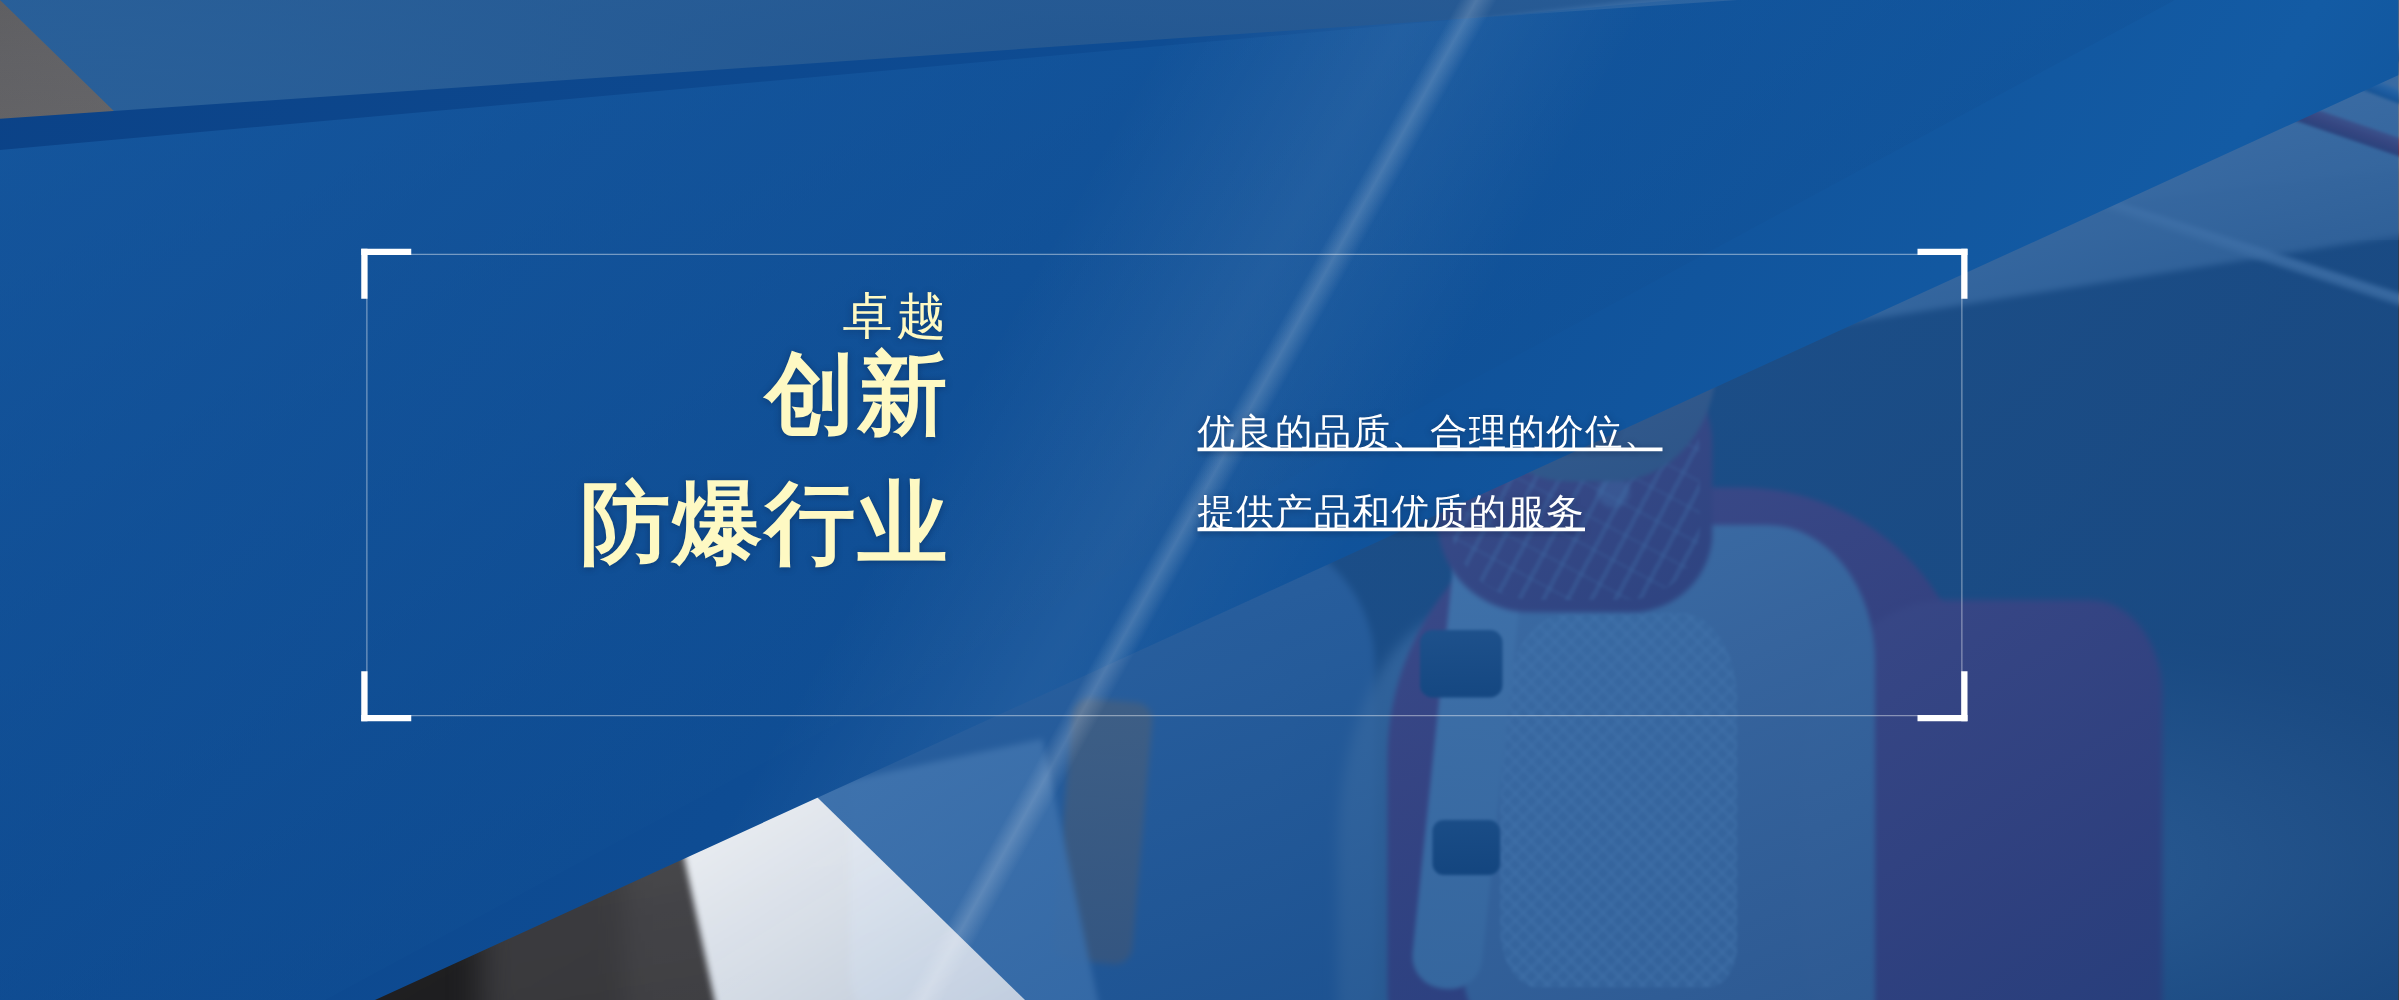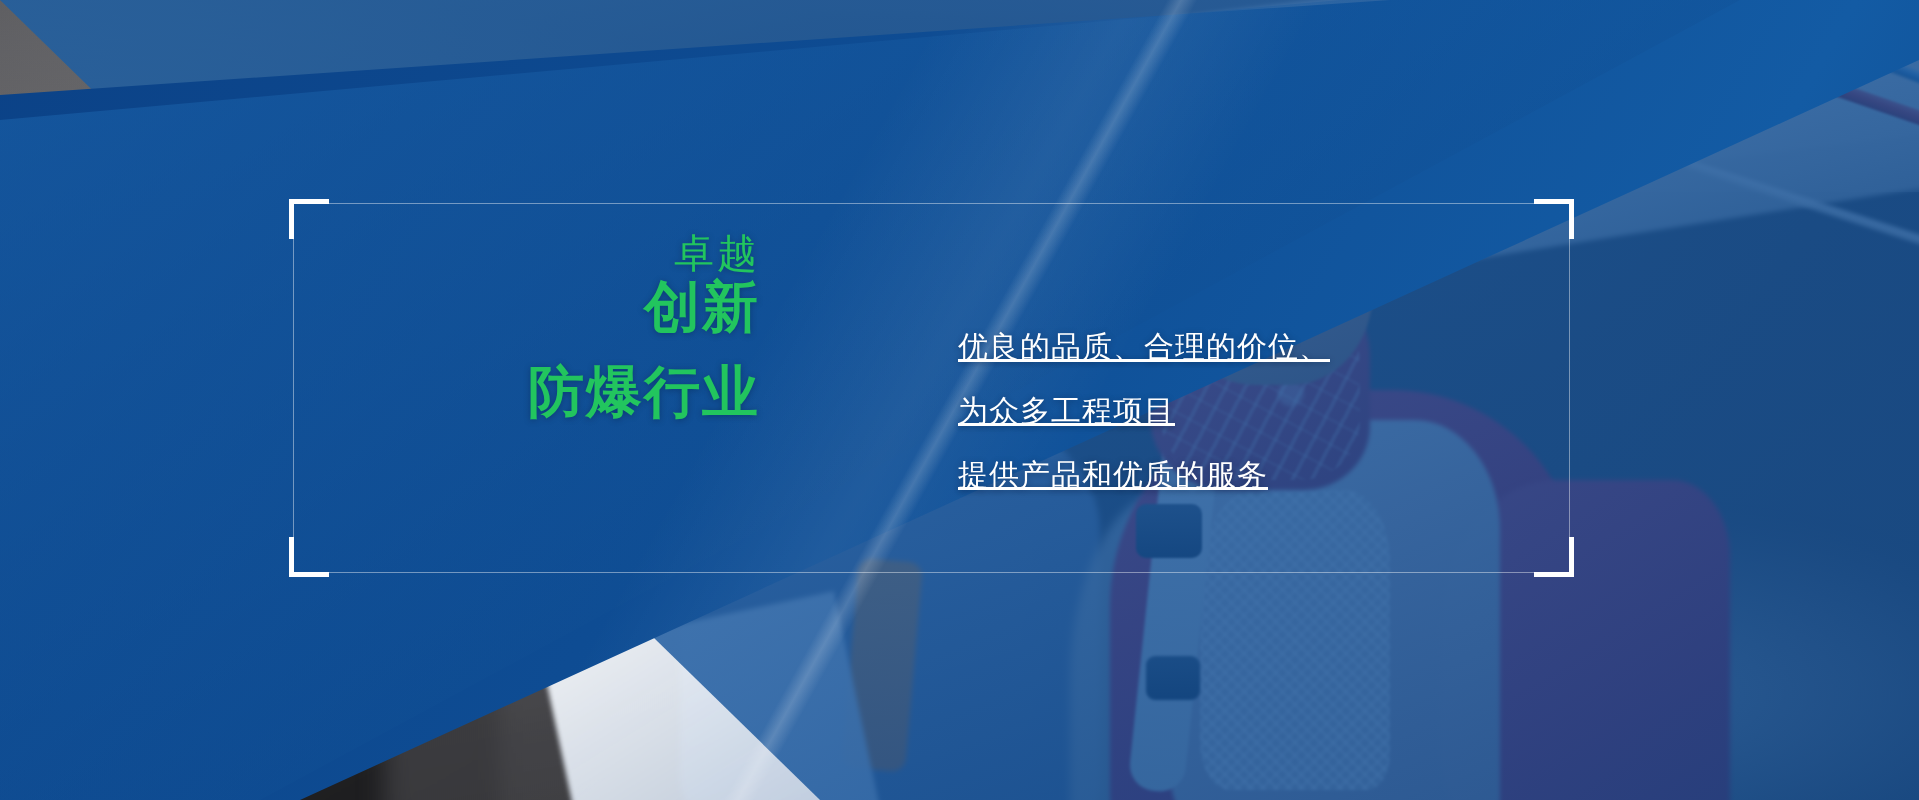--- a/index.html
+++ b/index.html
@@ -426,32 +426,32 @@
   
   .content {
     position: absolute;
     left: 0; top: 0; right: 0; bottom: 0;
   }
   .headline {
     position: absolute;
     left: 300px; top: 230px;
     width: 460px;
     text-align: right;
-    color: #22c55e;
+    color: #fef9c3;
     text-shadow: 0 1px 6px rgba(0,20,50,.35);
   }
   .hl-small {
     font-size: 40px;
     line-height: 1.16;
     font-weight: 400;
     letter-spacing: 3px;
     margin: 0;
   }
   .hl-big {
-    font-size: 56px;
+    font-size: 72px;
     line-height: 1.12;
     font-weight: 700;
     letter-spacing: 2px;
     margin: 0 0 22px 0;
   }
   .hl-big.last { margin-bottom: 0; }
 
   .tagline {
     position: absolute;
     left: 958px; top: 315px;
@@ -530,18 +530,17 @@
   <div class="content">
 
     <div class="headline">
       <p class="hl-small">卓越</p>
       <p class="hl-big">创新</p>
       <p class="hl-big last">防爆行业</p>
     </div>
 
     <div class="tagline">
       <p>优良的品质、合理的价位、</p>
-      <p>为众多工程项目</p>
       <p>提供产品和优质的服务</p>
     </div>
 
   </div>
 </div>
 
 </body></html>

